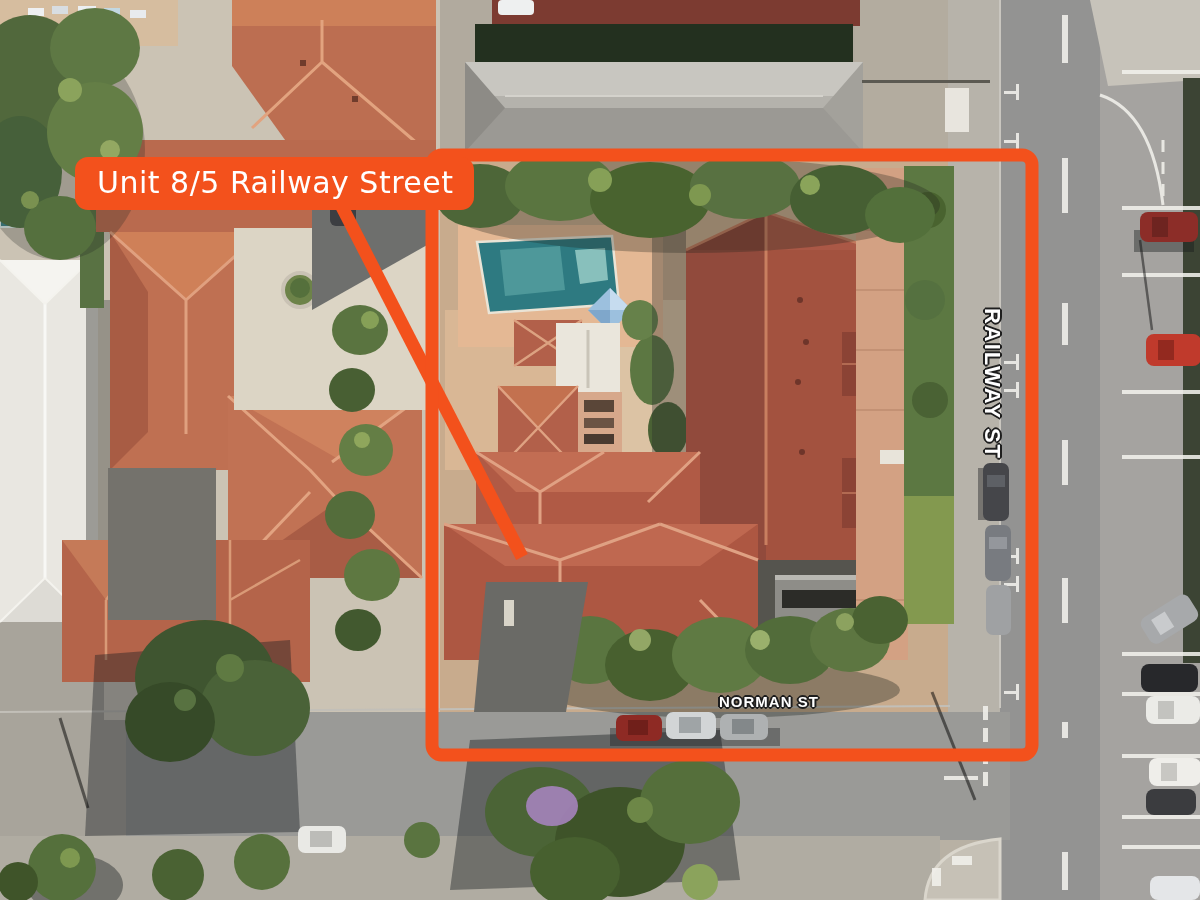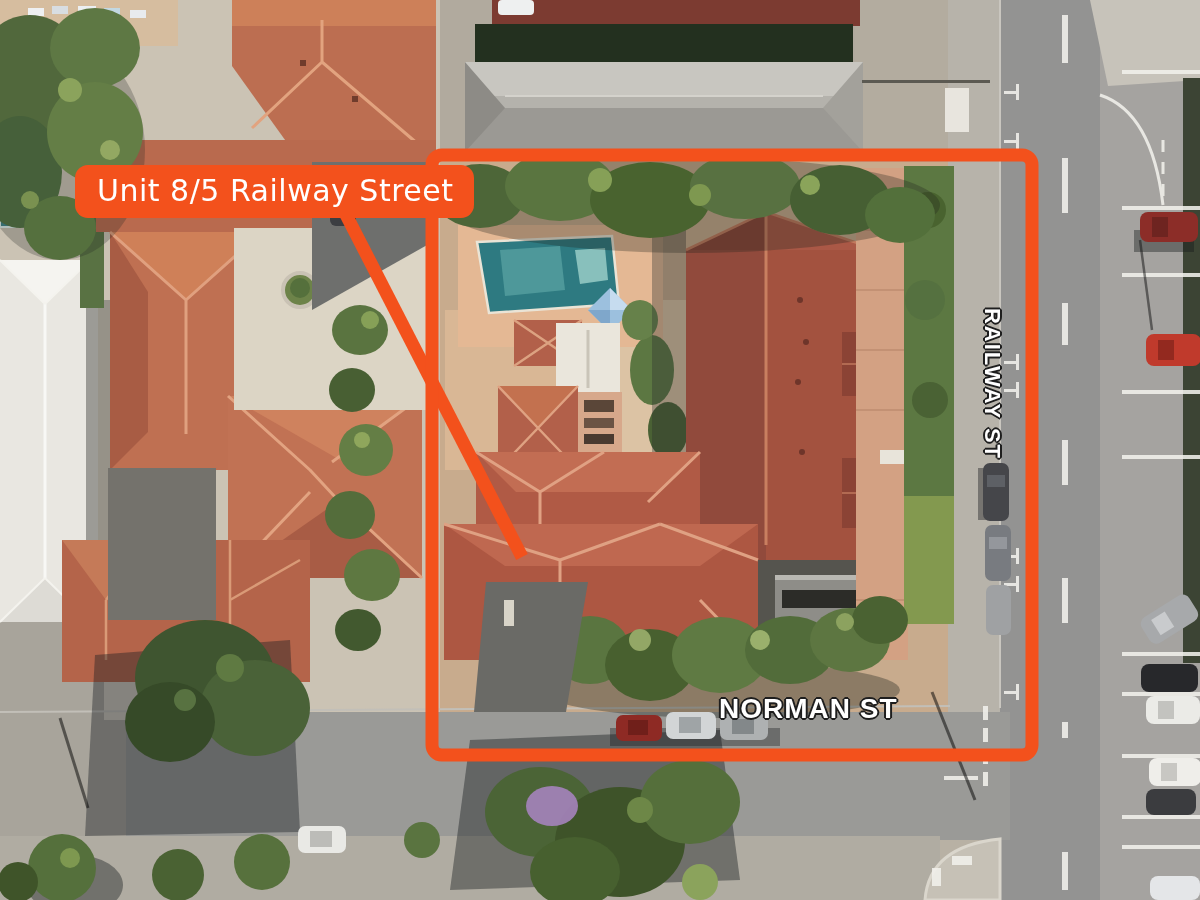--- a/index.html
+++ b/index.html
@@ -4,33 +4,33 @@
 <style>
   html,body{margin:0;padding:0;background:#222;}
   .stage{position:relative;width:1200px;height:900px;overflow:hidden;background:#b8b1a4;
          font-family:"Liberation Sans", sans-serif;}
   .stage svg{position:absolute;left:0;top:0;}
   .prop-label{
     position:absolute;left:75px;top:157px;z-index:5;
     background:var(--accent,#F3511C);color:#fff;
     font-family:"DejaVu Sans", sans-serif;
     font-size:30px;font-weight:500;letter-spacing:.5px;white-space:nowrap;
-    padding:9px 20px 11px 22px;border-radius:13px;line-height:1.1;margin-top:8px;
+    padding:9px 20px 11px 22px;border-radius:13px;line-height:1.1;
   }
   .street{
     position:absolute;z-index:4;color:#fff;font-weight:bold;white-space:nowrap;
     text-shadow:-2px 0 0 #1e1e1e,2px 0 0 #1e1e1e,0 -2px 0 #1e1e1e,0 2px 0 #1e1e1e,
                 -1px -1px 0 #1e1e1e,1px 1px 0 #1e1e1e,1px -1px 0 #1e1e1e,-1px 1px 0 #1e1e1e;
   }
   .street-railway{
     left:908px;top:371px;width:168px;text-align:center;
     font-size:22px;letter-spacing:2px;transform:rotate(90deg);
   }
   .street-norman{
-    left:719px;top:693px;font-size:28px;letter-spacing:1px;
+    left:719px;top:693px;font-size:15px;letter-spacing:1px;
   }
 </style>
 </head>
 <body>
 
 <div class="stage" style="--accent: #F3511C; --pool: #2E7A81; --roof: #B05A45; --roofdark: #9B4E3F; --road: #939392;">
 
 <svg width="1200" height="900" viewBox="0 0 1200 900">
 
   <g>

